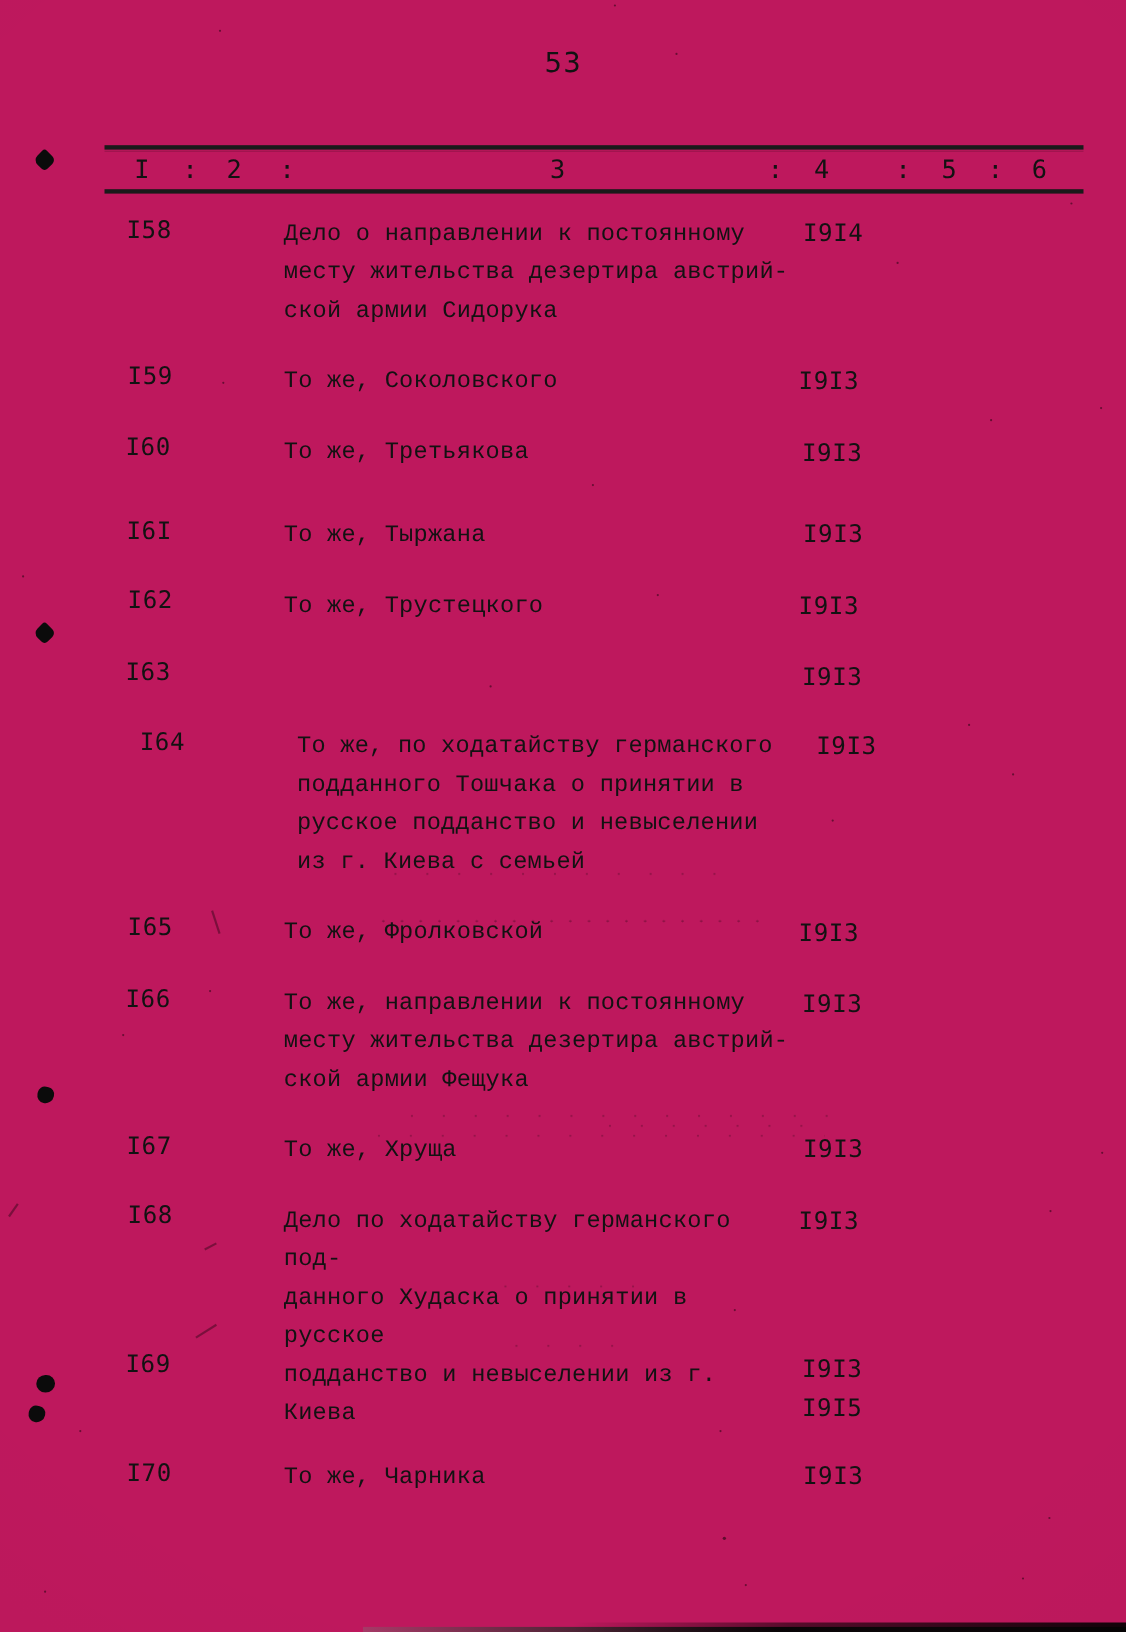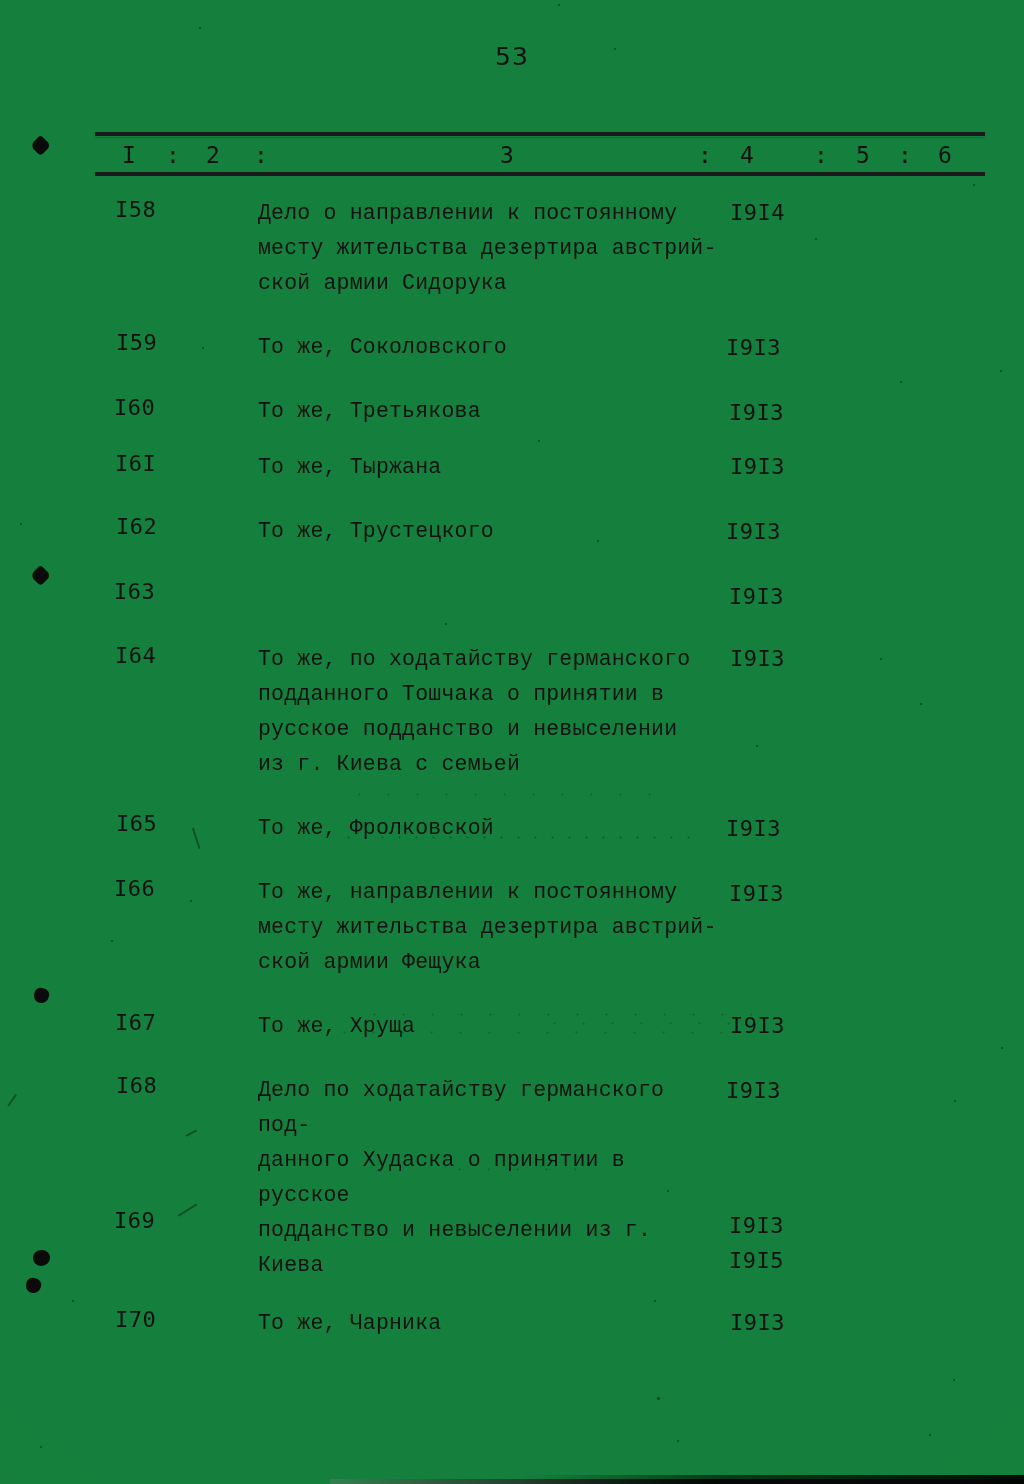--- a/index.html
+++ b/index.html
@@ -14,21 +14,21 @@
     overflow: hidden;
     font-family: "DejaVu Sans Mono", "Liberation Mono", monospace;
     color: #121212;
     -webkit-font-smoothing: none;
   }
 
   
   .page {
     position: absolute;
     inset: 0;
-    background: #15803d;
+    background: #be185d;
   }
 
   
   .paper-tone {
     position: absolute;
     inset: 0;
     background:
       radial-gradient(ellipse 120% 90% at 50% 45%, rgba(255,255,255,0) 60%, rgba(0,0,0,0.035) 100%);
     pointer-events: none;
   }
@@ -234,40 +234,40 @@
         <div class="desc">Дело о направлении к постоянному
 месту жительства дезертира австрий-
 ской армии Сидорука</div>
         <div class="dates">I9I4</div>
       </div>
       <div class="row j2" style="height: 35px; top: 0px; margin-bottom: 29px;">
         <div class="num">I59</div>
         <div class="desc">То же, Соколовского</div>
         <div class="dates">I9I3</div>
       </div>
-      <div class="row j3" style="height: 35px; top: 0px; margin-bottom: 21px;">
+      <div class="row j3" style="height: 35px; top: 0px; margin-bottom: 41px;">
         <div class="num">I60</div>
         <div class="desc">То же, Третьякова</div>
         <div class="dates">I9I3</div>
       </div>
       <div class="row j1" style="height: 35px; top: 0px; margin-bottom: 29px;">
         <div class="num">I6I</div>
         <div class="desc">То же, Тыржана</div>
         <div class="dates">I9I3</div>
       </div>
       <div class="row j2" style="height: 35px; top: 0px; margin-bottom: 29px;">
         <div class="num">I62</div>
         <div class="desc">То же, Трустецкого</div>
         <div class="dates">I9I3</div>
       </div>
       <div class="row j3" style="height: 35px; top: 0px; margin-bottom: 29px;">
         <div class="num">I63</div>
         <div class="dates">I9I3</div>
       </div>
-      <div class="row j1" style="height: 140px; top: 0px; margin-bottom: 29px;">
+      <div class="row j1" style="height: 140px; top: 0px; margin-bottom: 29px; margin-left: 12px;">
         <div class="num">I64</div>
         <div class="desc">То же, по ходатайству германского
 подданного Тошчака о принятии в
 русское подданство и невыселении
 из г. Киева с семьей</div>
         <div class="dates">I9I3</div>
       </div>
       <div class="row j2" style="height: 35px; top: 0px; margin-bottom: 29px;">
         <div class="num">I65</div>
         <div class="desc">То же, Фролковской</div>

